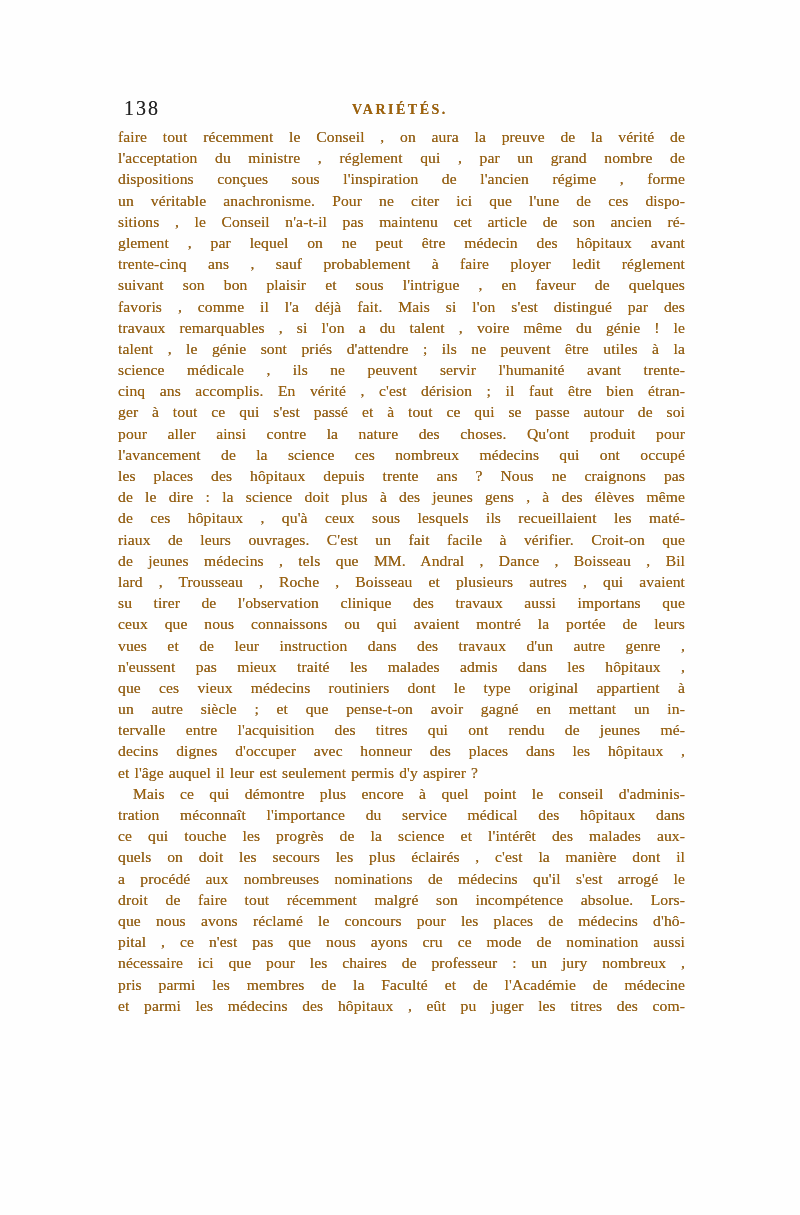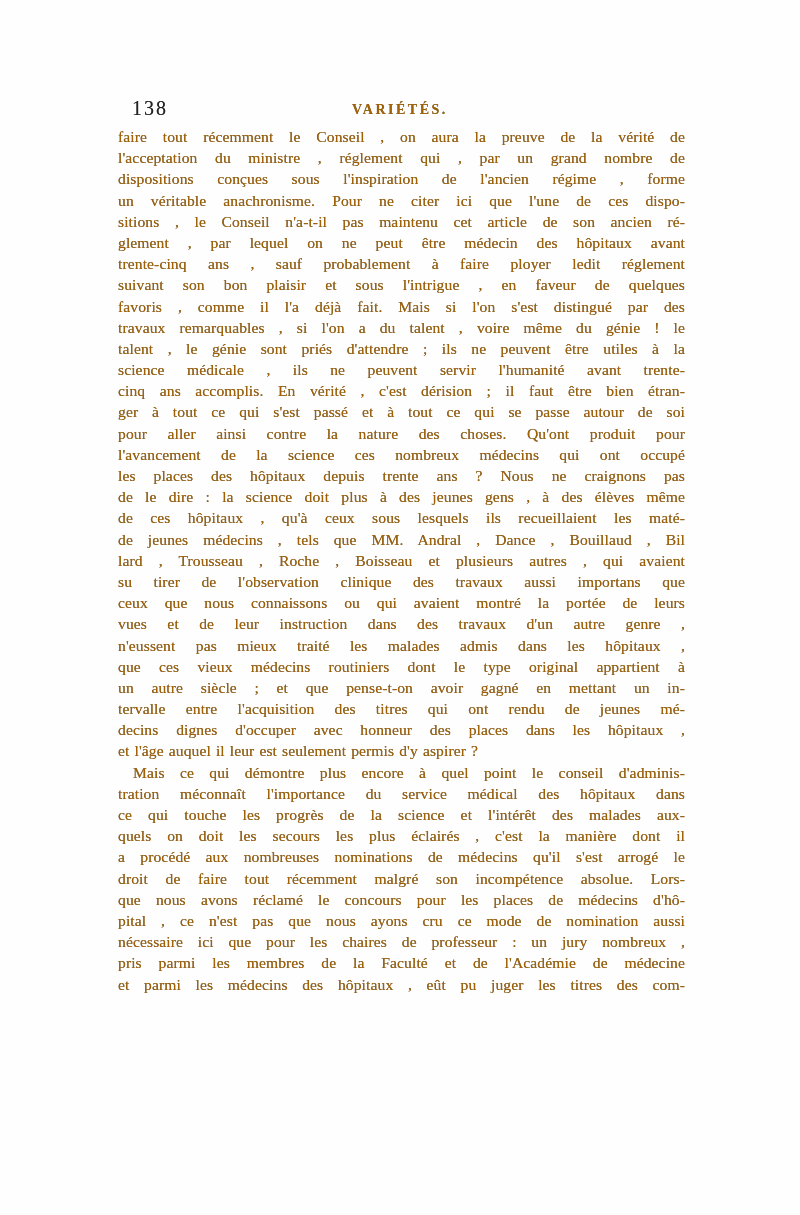--- a/index.html
+++ b/index.html
@@ -7,21 +7,21 @@
     position: relative;
     width: 800px;
     height: 1215px;
     background: #fefefe;
     overflow: hidden;
     font-family: "Liberation Serif", "DejaVu Serif", serif;
     color: #1c1c1c;
   }
   .page-number {
     position: absolute;
-    left: 132px;
+    left: 124px;
     top: 97px;
     font-size: 20px;
     letter-spacing: 2px;
     color: #222;
     text-shadow: 0 0 0.4px rgba(20,20,20,0.55);
   }
   .running-title {
     position: absolute;
     left: 352px;
     top: 102px;
@@ -77,21 +77,22 @@
       <div class="text-line">travaux remarquables , si l'on a du talent , voire même du génie ! le</div>
       <div class="text-line">talent , le génie sont priés d'attendre ; ils ne peuvent être utiles à la</div>
       <div class="text-line">science médicale , ils ne peuvent servir l'humanité avant trente-</div>
       <div class="text-line">cinq ans accomplis. En vérité , c'est dérision ; il faut être bien étran-</div>
       <div class="text-line">ger à tout ce qui s'est passé et à tout ce qui se passe autour de soi</div>
       <div class="text-line">pour aller ainsi contre la nature des choses. Qu'ont produit pour</div>
       <div class="text-line">l'avancement de la science ces nombreux médecins qui ont occupé</div>
       <div class="text-line">les places des hôpitaux depuis trente ans ? Nous ne craignons pas</div>
       <div class="text-line">de le dire : la science doit plus à des jeunes gens , à des élèves même</div>
       <div class="text-line">de ces hôpitaux , qu'à ceux sous lesquels ils recueillaient les maté-</div>
-      <div class="text-line">de jeunes médecins , tels que MM. Andral , Dance , Bouillaud , Bil</div>
+      <div class="text-line">riaux de leurs ouvrages. C'est un fait facile à vérifier. Croit-on que</div>
+      <div class="text-line">de jeunes médecins , tels que MM. Andral , Dance , Boisseau , Bil</div>
       <div class="text-line">lard , Trousseau , Roche , Boisseau et plusieurs autres , qui avaient</div>
       <div class="text-line">su tirer de l'observation clinique des travaux aussi importans que</div>
       <div class="text-line">ceux que nous connaissons ou qui avaient montré la portée de leurs</div>
       <div class="text-line">vues et de leur instruction dans des travaux d'un autre genre ,</div>
       <div class="text-line">n'eussent pas mieux traité les malades admis dans les hôpitaux ,</div>
       <div class="text-line">que ces vieux médecins routiniers dont le type original appartient à</div>
       <div class="text-line">un autre siècle ; et que pense-t-on avoir gagné en mettant un in-</div>
       <div class="text-line">tervalle entre l'acquisition des titres qui ont rendu de jeunes mé-</div>
       <div class="text-line">decins dignes d'occuper avec honneur des places dans les hôpitaux ,</div>
       <div class="text-line no-just">et l'âge auquel il leur est seulement permis d'y aspirer ?</div>

